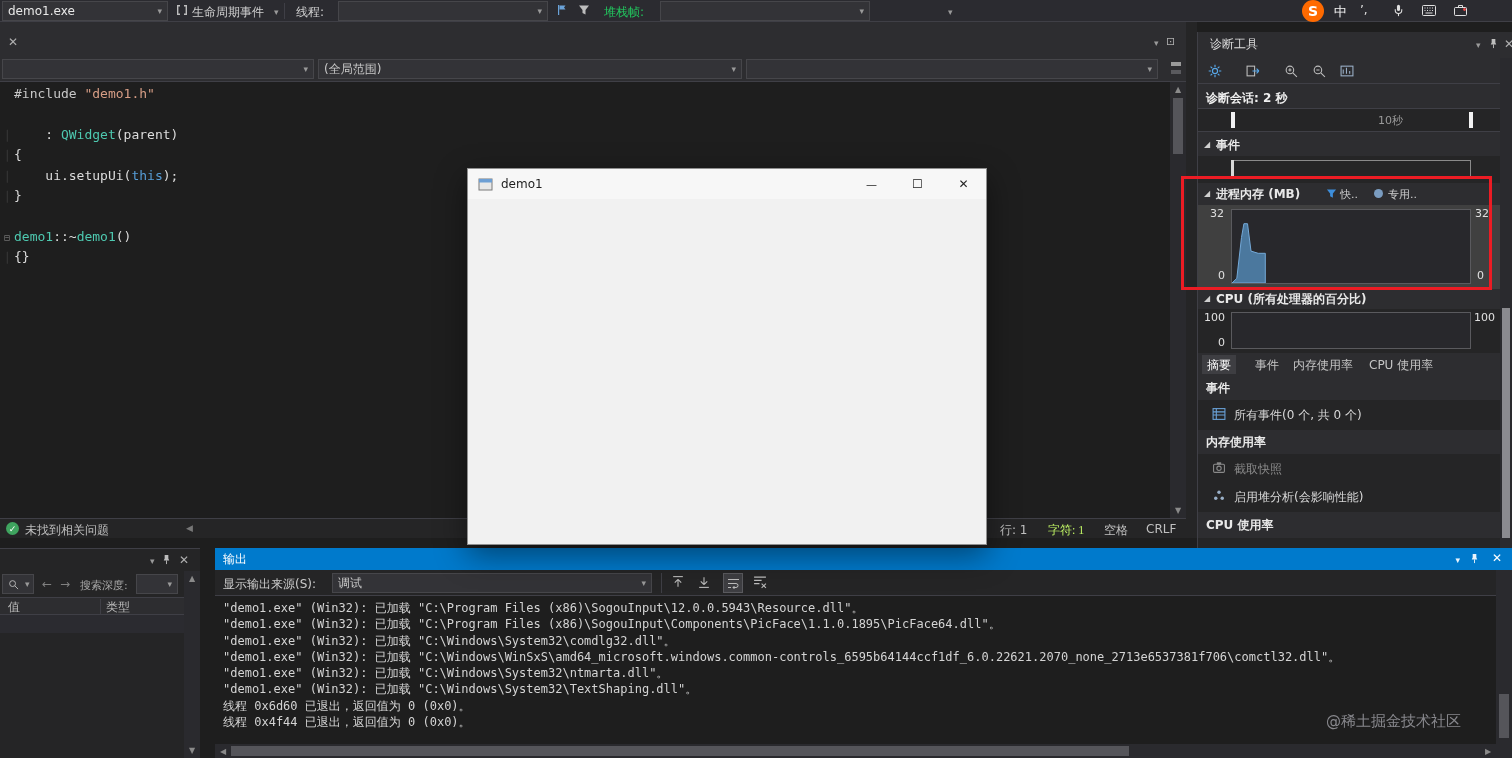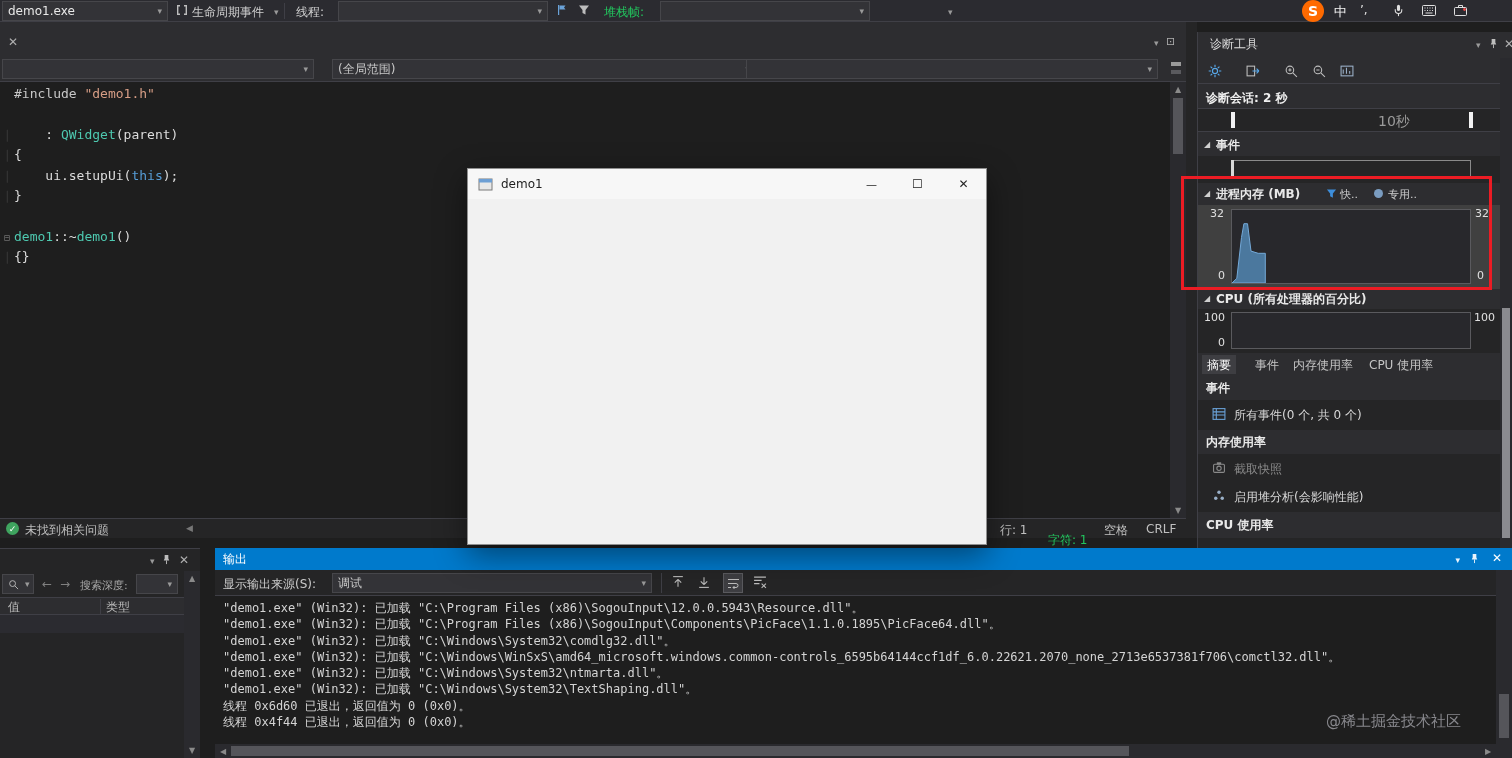--- a/index.html
+++ b/index.html
@@ -95,21 +95,21 @@
 <div class="abs" style="left:0;top:22px;width:1186px;height:34px;background:#2d2d30;">
   <span class="abs" style="left:8px;top:13px;color:#b0b0b0;font-size:12px;">✕</span>
   <span class="chev abs" style="left:1148px;top:16px;">▾</span>
   <span class="ic abs" style="left:1166px;top:13px;color:#b0b0b0;font-size:11px;">⊡</span>
 </div>
 
 <div class="abs" style="left:0;top:56px;width:1186px;height:26px;background:#2d2d30;border-bottom:1px solid #3f3f46;">
   <div class="dd" style="left:2px;top:3px;width:312px;">
     <span class="chev">▾</span>
   </div>
-  <div class="dd" style="left:332px;top:3px;width:424px;text-align:right;">
+  <div class="dd" style="left:318px;top:3px;width:424px;text-align:right;">
     <span>(全局范围)</span>
     <span class="chev">▾</span>
   </div>
   <div class="dd" style="left:746px;top:3px;width:412px;">
     <span class="chev">▾</span>
   </div>
   <span class="ic abs" style="left:1170px;top:5px;">
     <svg width="12" height="14" viewBox="0 0 12 14">
         <rect x="1" y="1" width="10" height="4" fill="#9a9a9a"></rect>
         <rect x="1" y="9" width="10" height="4" fill="#5a5a5e"></rect>
@@ -136,21 +136,21 @@
   <div class="sb-thumb" style="left:3px;top:16px;width:10px;height:56px;"></div>
   <span class="sb-arrow" style="bottom:3px;">▼</span>
 </div>
 <div class="abs" style="left:1186px;top:22px;width:11px;height:516px;background:#252526;"></div>
 
 <div class="abs" style="left:0;top:518px;width:1186px;height:20px;background:#252526;border-top:1px solid #3f3f46;">
   <span class="abs" style="left:6px;top:3px;width:13px;height:13px;border-radius:50%;background:#3fa45f;color:#fff;font-size:9px;display:flex;align-items:center;justify-content:center;">✓</span>
   <span class="abs" style="left:25px;top:3px;color:#bfbfbf;">未找到相关问题</span>
   <span class="abs" style="left:186px;top:4px;color:#777;font-size:9px;">◀</span>
   <span class="abs" style="left:1000px;top:3px;color:#c0c0c0;">行: 1</span>
-  <span class="abs" style="left:1048px;top:13px;color:#22c55e;">字符: 1</span>
+  <span class="abs" style="left:1048px;top:3px;color:#bef264;font-family:Liberation Serif, serif;">字符: 1</span>
   <span class="abs" style="left:1104px;top:3px;color:#c0c0c0;">空格</span>
   <span class="abs" style="left:1146px;top:3px;color:#c0c0c0;">CRLF</span>
 </div>
 
 <div class="abs" style="left:467px;top:168px;width:520px;height:377px;background:#f1f1f1;border:1px solid #8f8f8f;box-shadow:0 10px 30px rgba(0,0,0,0.45);z-index:40;">
   <div class="abs" style="left:0;top:0;right:0;height:30px;background:#f7f7f7;display:flex;align-items:center;">
     <span class="ic" style="margin-left:10px;">
       <svg width="15" height="15" viewBox="0 0 15 15">
           <rect x="1" y="2" width="13" height="11" fill="#e8e8e8" stroke="#7a7a7a"></rect>
           <rect x="1" y="2" width="13" height="3.5" fill="#6d9fd4"></rect>
@@ -207,21 +207,21 @@
       <svg width="14" height="14" viewBox="0 0 13 13">
           <rect x="1" y="2" width="11" height="9" fill="none" stroke="currentColor"></rect>
           <path d="M3 9V5M6 9V3.5M9 9V6.5" stroke="currentColor"></path>
         </svg>
     </span>
   </div>
 
   <span class="abs hdr" style="left:8px;top:58px;color:#f0f0f0;">诊断会话: 2 秒</span>
 
   <div class="abs" style="left:0;top:76px;right:12px;height:24px;background:#252526;border-top:1px solid #3f3f46;border-bottom:1px solid #3f3f46;">
-    <span class="abs" style="left:180px;top:4px;color:#9a9a9a;font-size:14px;">10秒</span>
+    <span class="abs" style="left:180px;top:4px;color:#9a9a9a;font-size:11px;">10秒</span>
     <div class="abs" style="left:33px;top:3px;width:4px;height:16px;background:#f2f2f2;"></div>
     <div class="abs" style="left:271px;top:3px;width:4px;height:16px;background:#f2f2f2;"></div>
   </div>
 
   <div class="abs" style="left:0;top:102px;right:12px;height:22px;">
     <span class="tri abs" style="left:6px;top:6px;">◢</span>
     <span class="abs hdr" style="left:18px;top:3px;">事件</span>
   </div>
   <div class="abs" style="left:0;top:124px;right:12px;height:27px;background:#252526;">
     <div class="abs" style="left:33px;top:4px;width:240px;height:18px;border:1px solid #8a8a8a;"></div>

